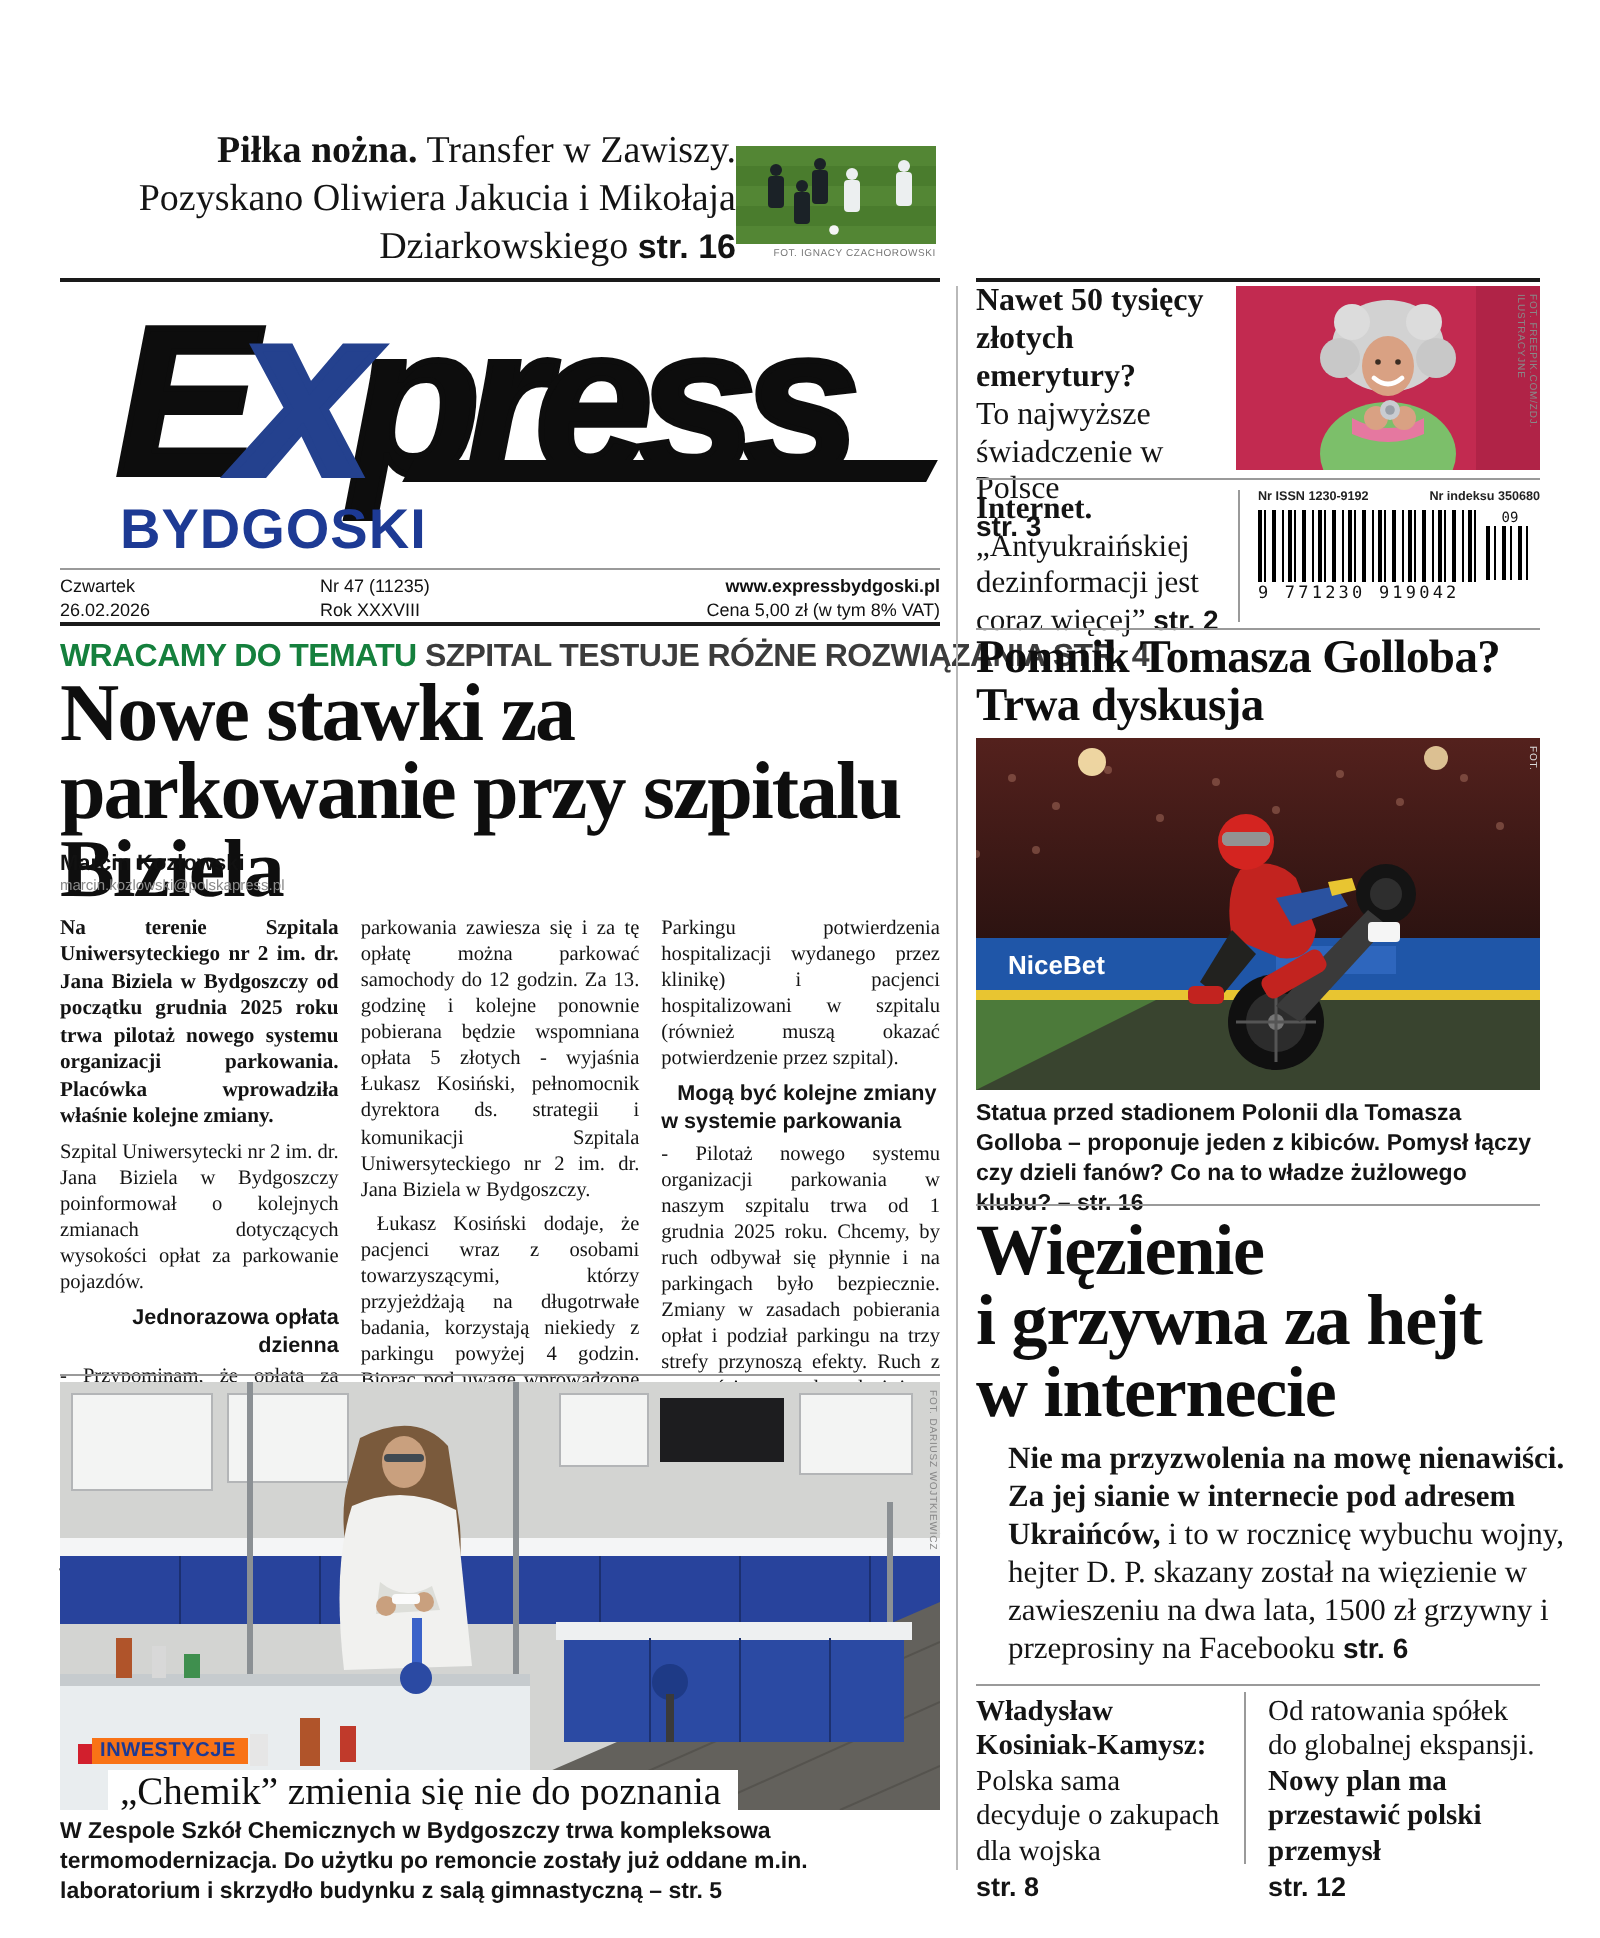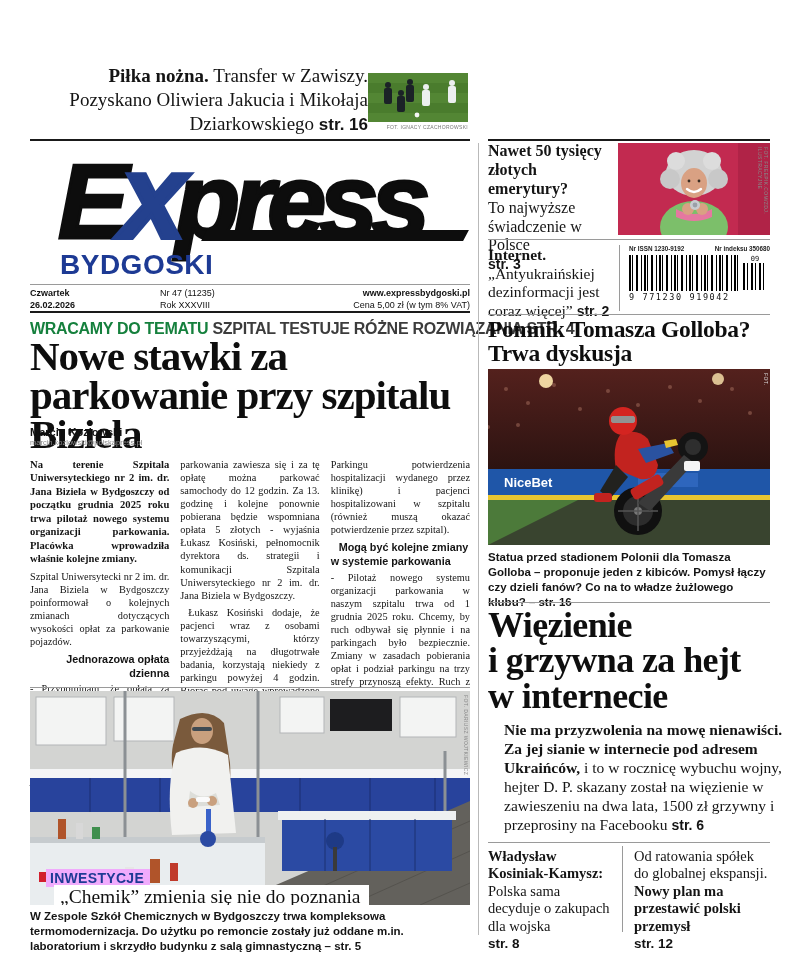--- a/index.html
+++ b/index.html
@@ -28,21 +28,21 @@
   
   .logo{left:58px;top:146px;width:415px;height:100px;font-style:italic;font-weight:bold;
       font-size:106px;line-height:.85;letter-spacing:-7px;color:#0d0d0d;white-space:nowrap;}
   .logo .lg{-webkit-text-stroke:3px #0d0d0d;}
   .logo .lx{color:#24418e;-webkit-text-stroke:4px #24418e;font-size:1.13em;position:relative;z-index:2;margin:0 -4px 0 -2px;}
   .logo-bar{left:204px;top:230px;width:262px;height:11px;background:#0d0d0d;transform:skewX(-28deg);}
   .brand{left:60px;top:249px;font-size:28px;font-weight:bold;letter-spacing:.5px;color:#1d3a94;}
 
   .rule-a{left:30px;top:284px;width:440px;height:1px;}
   .dateline{left:30px;top:288px;width:440px;display:flex;font-size:9px;line-height:1.3;color:#111;}
-  .dateline .c1{width:130px;font-weight:bold;}
+  .dateline .c1{width:130px;font-weight:normal;}
   .dateline .c2{width:150px;}
   .dateline .c3{flex:1;text-align:right;}
   .dateline .c3 .w{font-weight:bold;}
   .rule-b{left:30px;top:311px;width:440px;height:2px;}
 
   
   .kicker{left:30px;top:320px;width:445px;font-size:16px;font-weight:bold;letter-spacing:-.3px;color:#3c3c3c;white-space:nowrap;}
   .kicker .hl{color:#15803d;margin-top:19px;}
   .headline{left:30px;top:337px;width:448px;font-weight:bold;font-size:41px;line-height:.95;letter-spacing:-1px;color:#0e0e0e;}
   .byline{left:30px;top:426px;width:200px;}
@@ -54,22 +54,22 @@
   .col p{margin:0 0 4px 0;}
   .col .lead{font-weight:bold;font-size:10.6px;}
   .col .ind{text-indent:8px;}
   .subhead{font-family:"Liberation Sans","DejaVu Sans",sans-serif;font-weight:bold;font-size:10.8px;
        text-align:right;margin:5px 0 2px 0;}
   .subhead.l{text-align:left;text-indent:8px;}
   .rule-cols{left:30px;top:687px;width:440px;height:1px;}
 
   
   .labwrap{left:30px;top:691px;width:440px;height:214px;}
-  .inv-label{position:absolute;left:16px;top:178px;background:#f0abfc;color:#1d3a94;font-weight:bold;
-       font-size:14px;padding:1px 6px 1px 4px;letter-spacing:.3px;}
+  .inv-label{position:absolute;left:16px;top:178px;background:#f97316;color:#1d3a94;font-weight:bold;
+       font-size:10px;padding:1px 6px 1px 4px;letter-spacing:.3px;}
   .inv-notch{position:absolute;left:9px;top:181px;width:7px;height:10px;background:#d21f2d;}
   .chemik-line{position:absolute;left:24px;top:194px;background:#fff;padding:1px 8px 2px 6px;
        font-family:"Liberation Serif","DejaVu Serif",serif;font-size:19.5px;color:#101010;}
   .lab-caption{left:30px;top:909px;width:440px;font-size:11.5px;font-weight:bold;line-height:1.3;color:#141414;}
 
   
   .vdiv{left:478px;top:143px;width:1px;height:792px;background:#b9b9b9;}
   .pension-txt{left:488px;top:142px;width:132px;font-family:"Liberation Serif","DejaVu Serif",serif;
        font-size:16px;line-height:1.18;color:#141414;}
   .pension-txt .b{font-weight:bold;}

